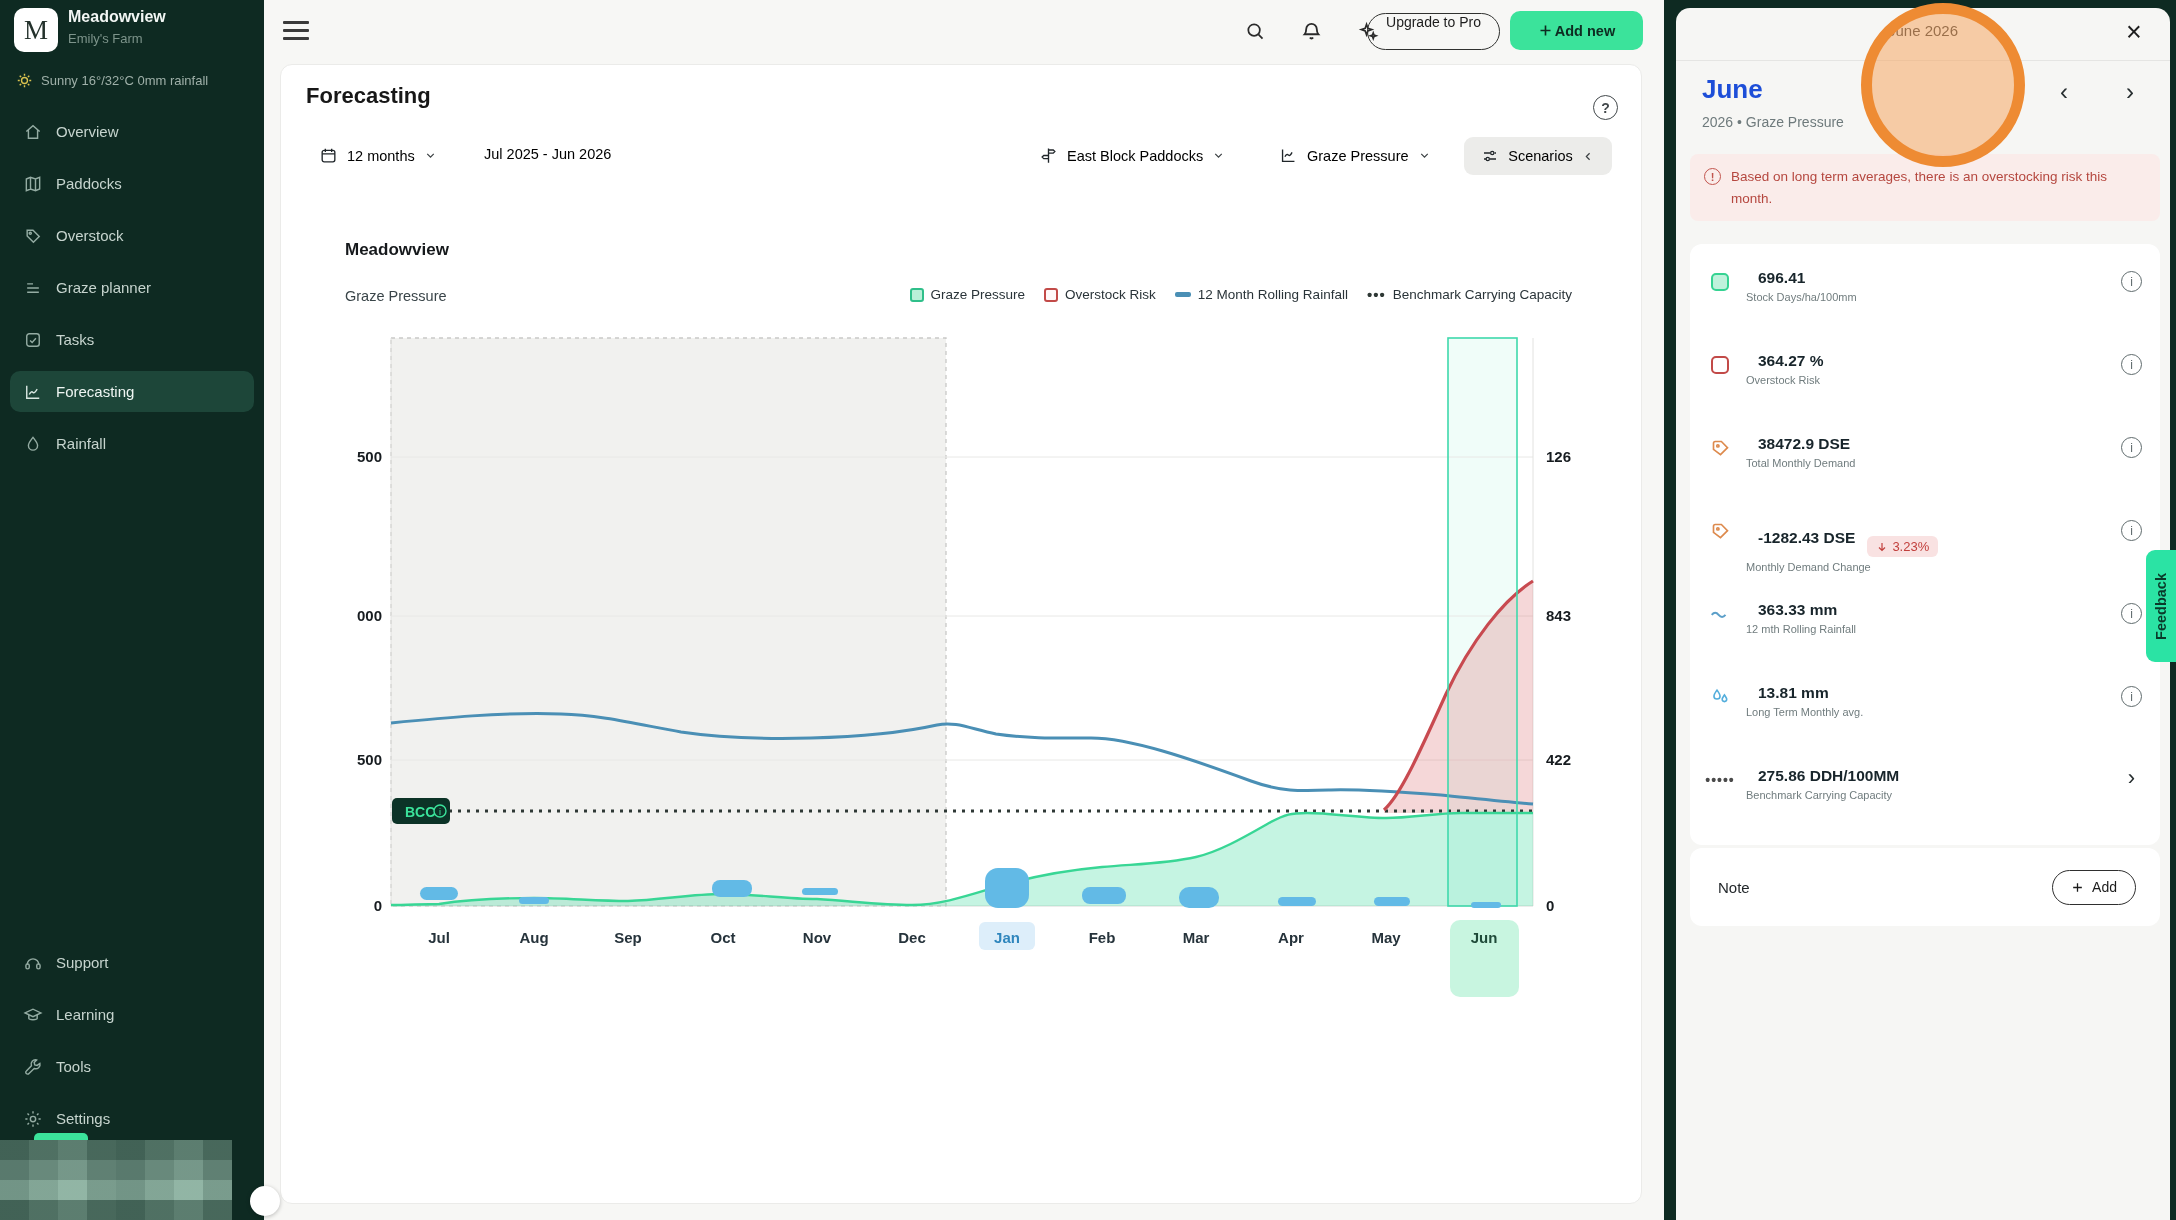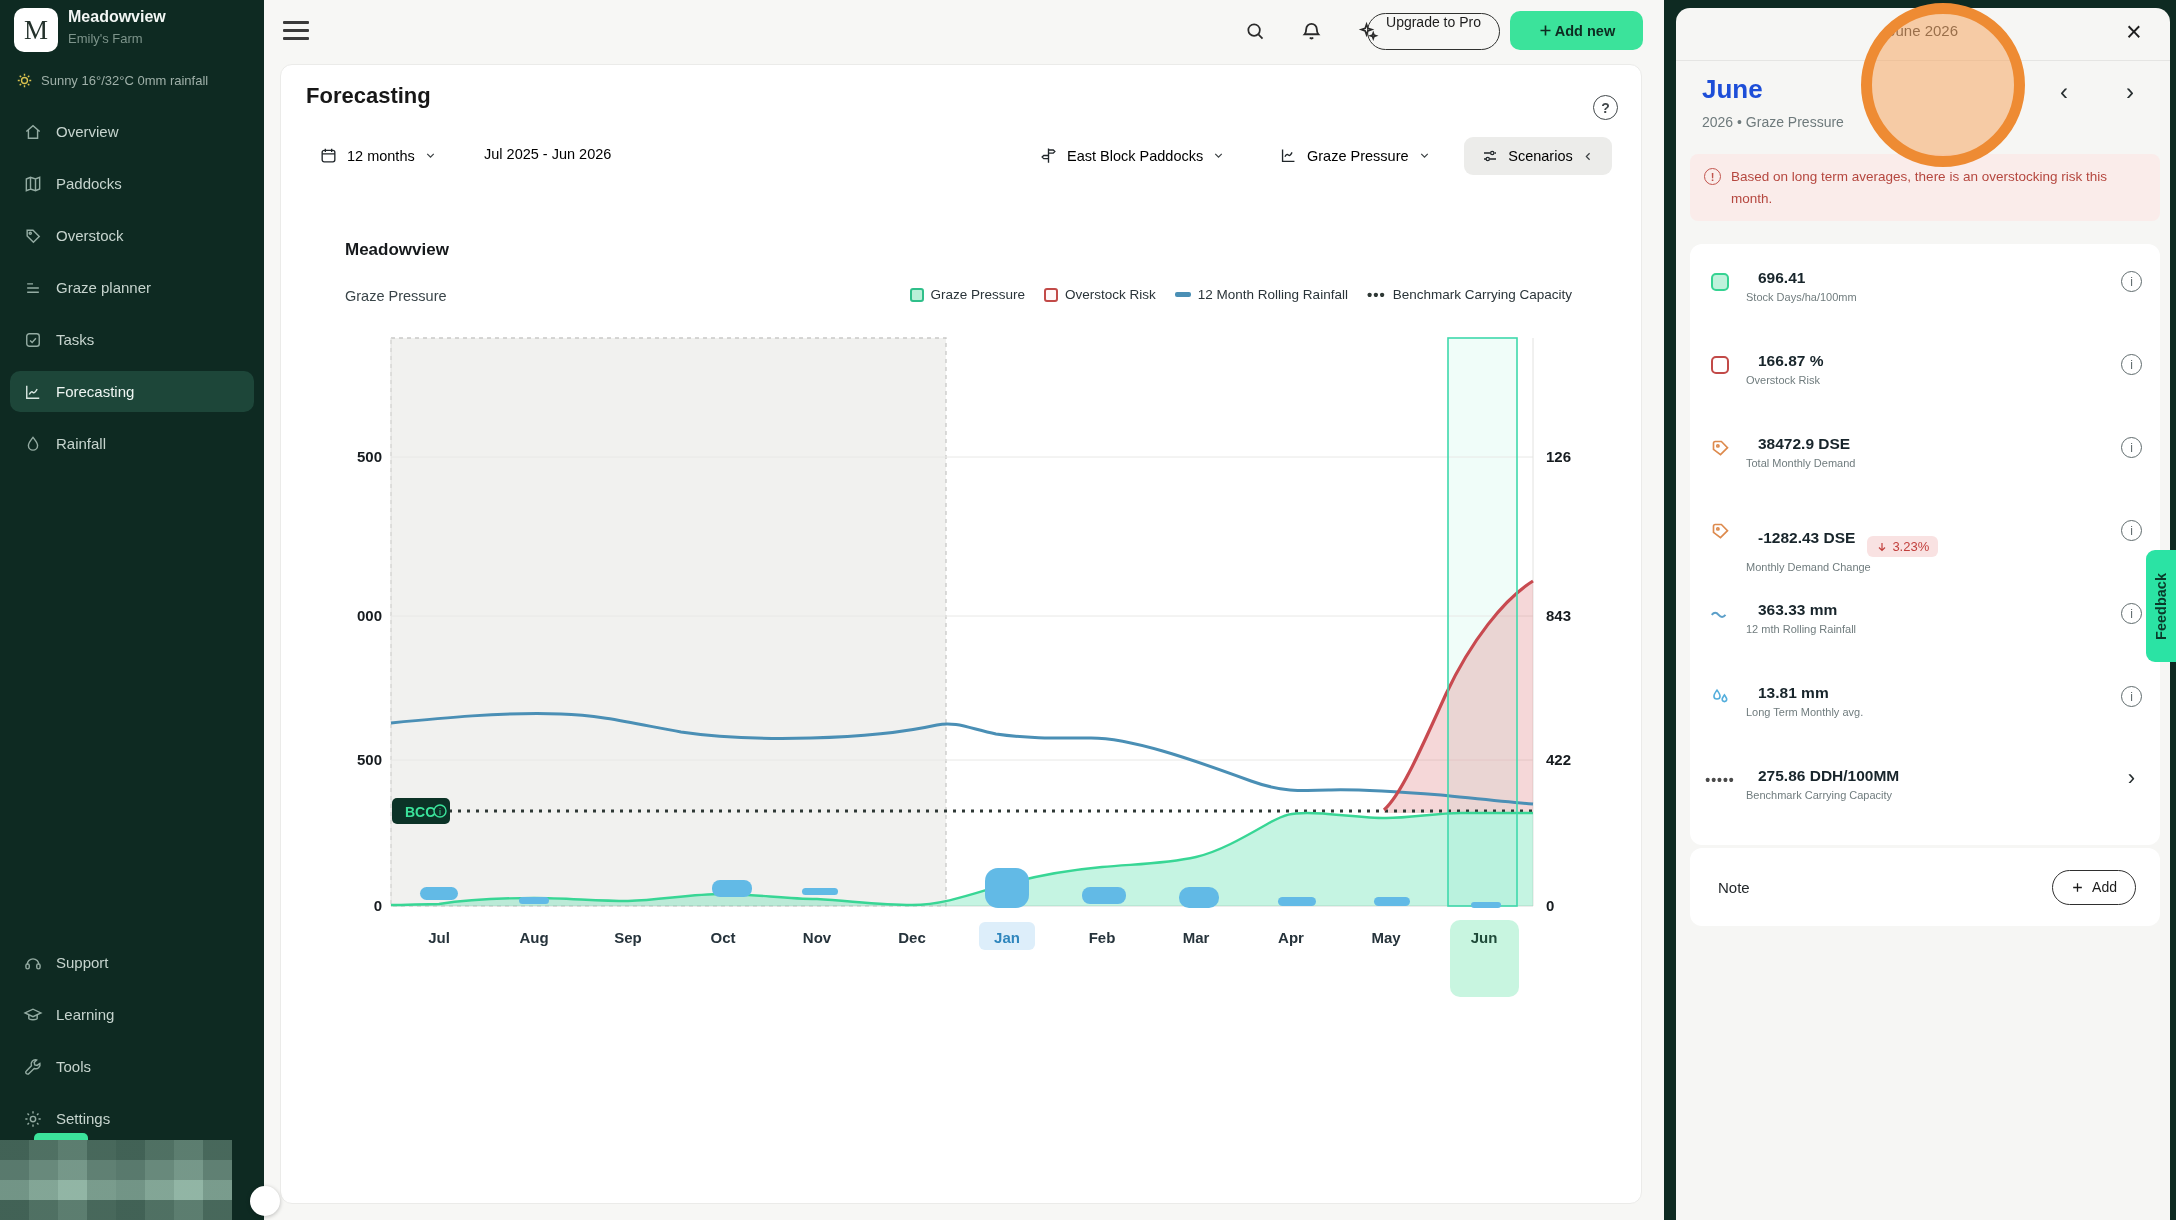--- a/index.html
+++ b/index.html
@@ -406,21 +406,21 @@
         <div class="stat-label">Stock Days/ha/100mm</div>
       </span>
       <span class="stat-info">i</span>
     </div>
     <div class="stat-row">
       <span class="stat-icon">
           <span class="sq-red"></span>
         </span>
       <span class="stat-body">
         <span class="stat-value-row">
-            <span class="stat-value">166.87 %</span>
+            <span class="stat-value">364.27 %</span>
           </span>
         <div class="stat-label">Overstock Risk</div>
       </span>
       <span class="stat-info">i</span>
     </div>
     <div class="stat-row">
       <span class="stat-icon">
         <svg width="21" height="21" viewBox="0 0 24 24" fill="none" stroke="#DD8A4D" stroke-width="1.9">
             <path d="M4 13V6a2 2 0 0 1 2-2h7l7 7-8 8Z"></path>
             <circle cx="9" cy="9" r="1.3"></circle>

